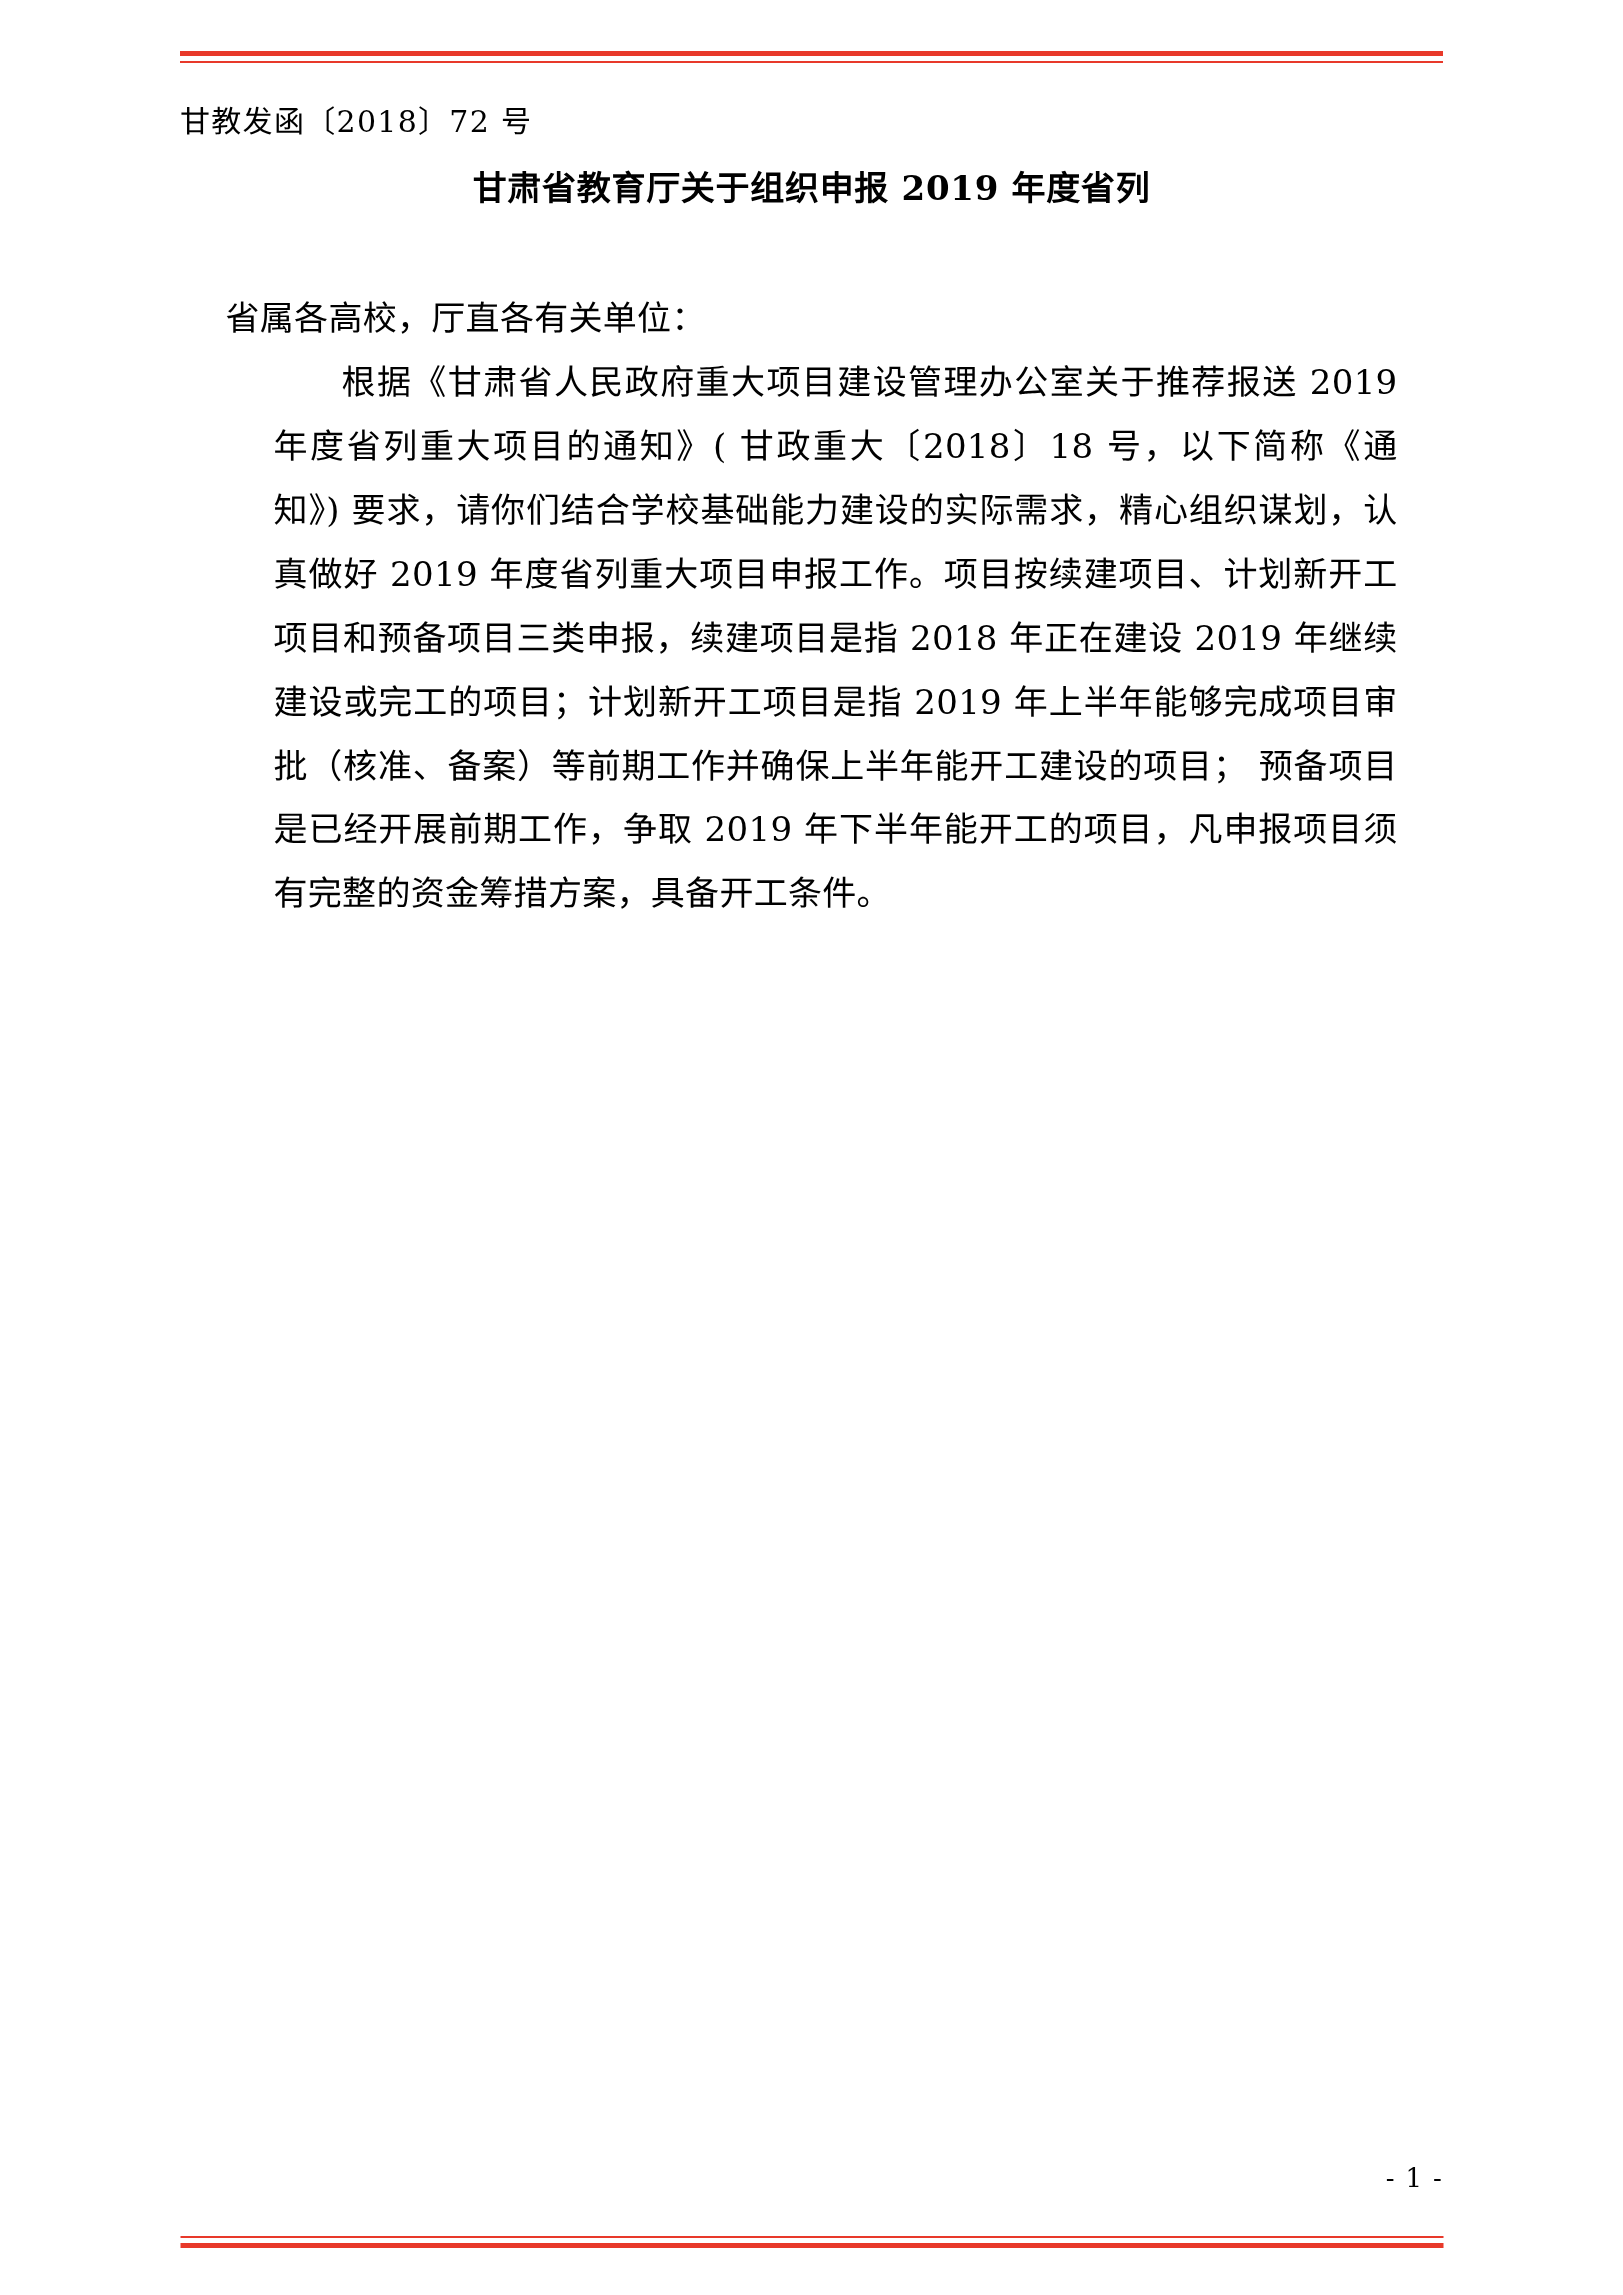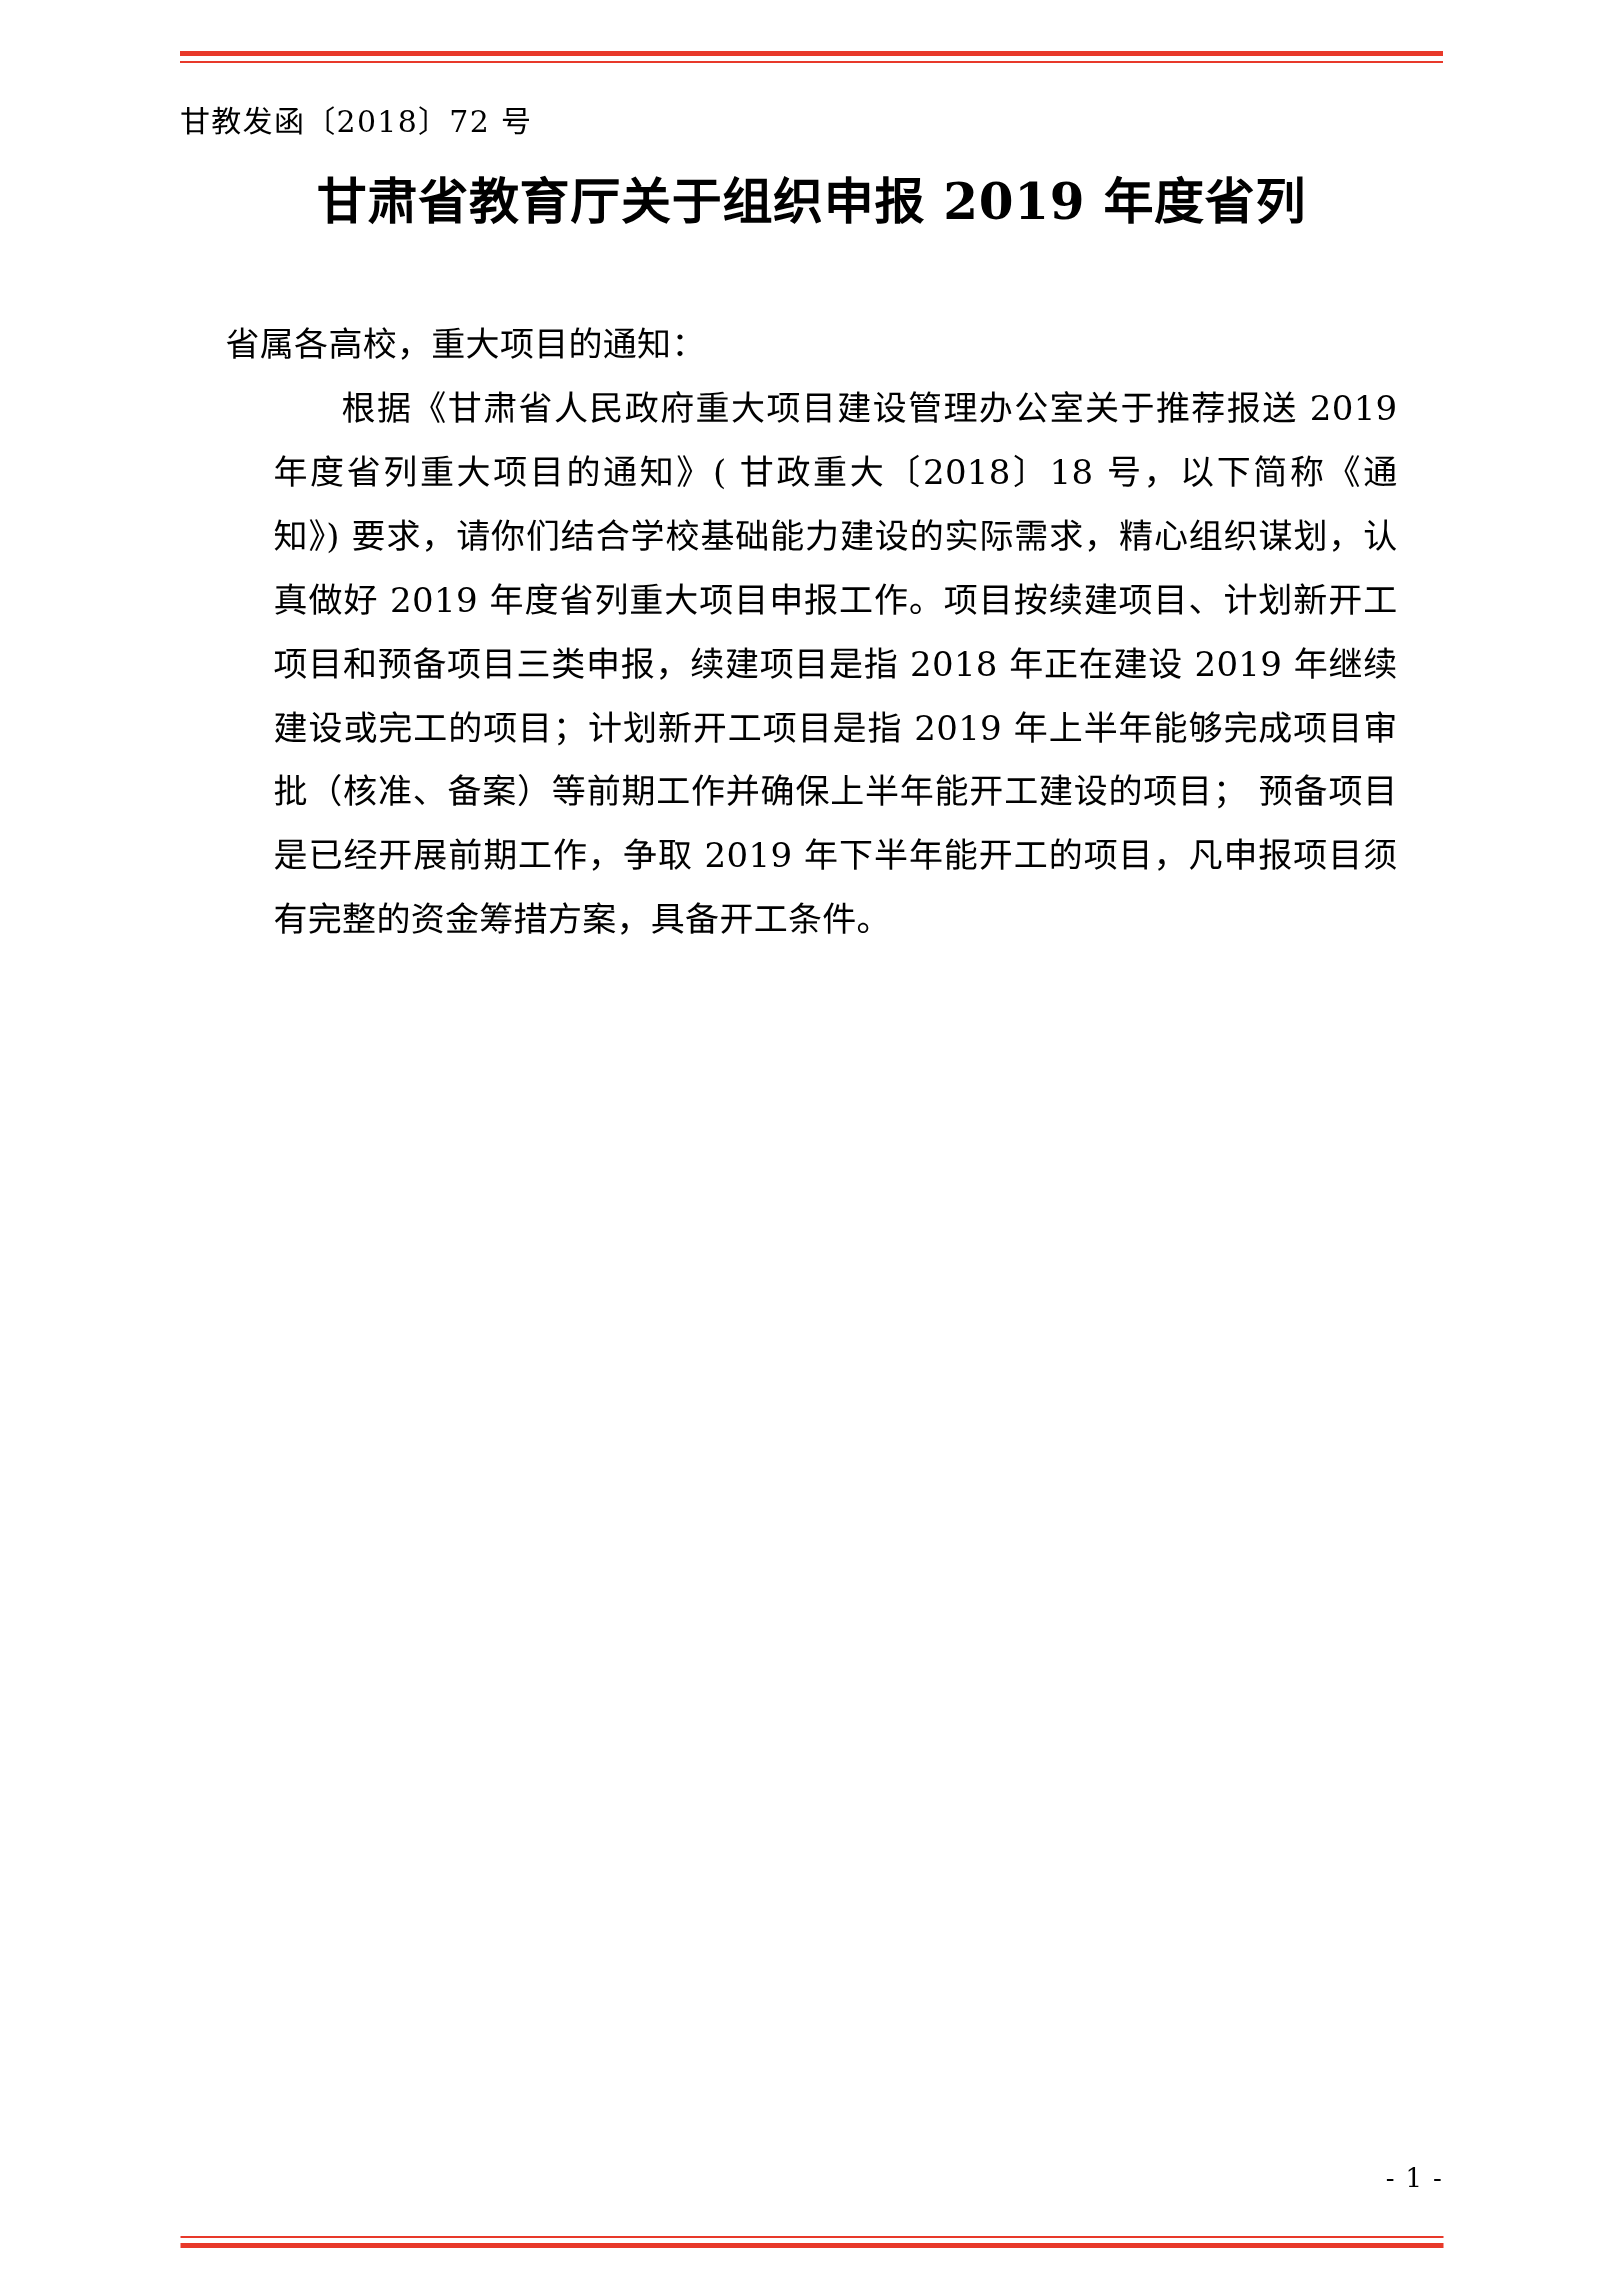--- a/index.html
+++ b/index.html
@@ -63,21 +63,21 @@
     letter-spacing: 1.3px;
     padding-right: 48px;
     box-sizing: border-box;
     font-family: "DejaVu Serif", "Liberation Serif", serif;
   }
   
   .doc-title {
     width: 1165px;
     margin: 19.6px auto 0 auto;
     text-align: center;
-    font-size: 50px;
+    font-size: 34px;
     font-weight: 700;
     line-height: 1.62;
     letter-spacing: 0.7px;
   }
   .doc-title .line {
     display: block;
     white-space: nowrap;
   }
   
   .body-text {
@@ -139,21 +139,21 @@
     <div class="rule-thin"></div>
   </div>
 
   <div class="doc-number">甘教发函〔2018〕72 号</div>
 
   <div class="doc-title">
     <span class="line">甘肃省教育厅关于组织申报 2019 年度省列</span>
   </div>
 
   <div class="body-text">
-    <p>省属各高校，重大项目的通知：</p>
+    <p>省属各高校，厅直各有关单位：</p>
     <p class="indent">根据《甘肃省人民政府重大项目建设管理办公室关于推荐报送 2019 年度省列重大项目的通知》( 甘政重大〔2018〕18 号，以下简称《通知》) 要求，请你们结合学校基础能力建设的实际需求，精心组织谋划，认真做好 2019 年度省列重大项目申报工作。项目按续建项目、计划新开工项目和预备项目三类申报，续建项目是指 2018 年正在建设 2019 年继续建设或完工的项目；计划新开工项目是指 2019 年上半年能够完成项目审批（核准、备案）等前期工作并确保上半年能开工建设的项目； 预备项目是已经开展前期工作，争取 2019 年下半年能开工的项目，凡申报项目须有完整的资金筹措方案，具备开工条件。</p>
   </div>
 
   <div class="footer-rule-wrap">
     <div class="footer-inner">
       <div class="footer-rule-thin"></div>
       <div class="footer-rule-gap"></div>
       <div class="footer-rule-thick"></div>
       <div class="page-number">- 1 -</div>
     </div>

